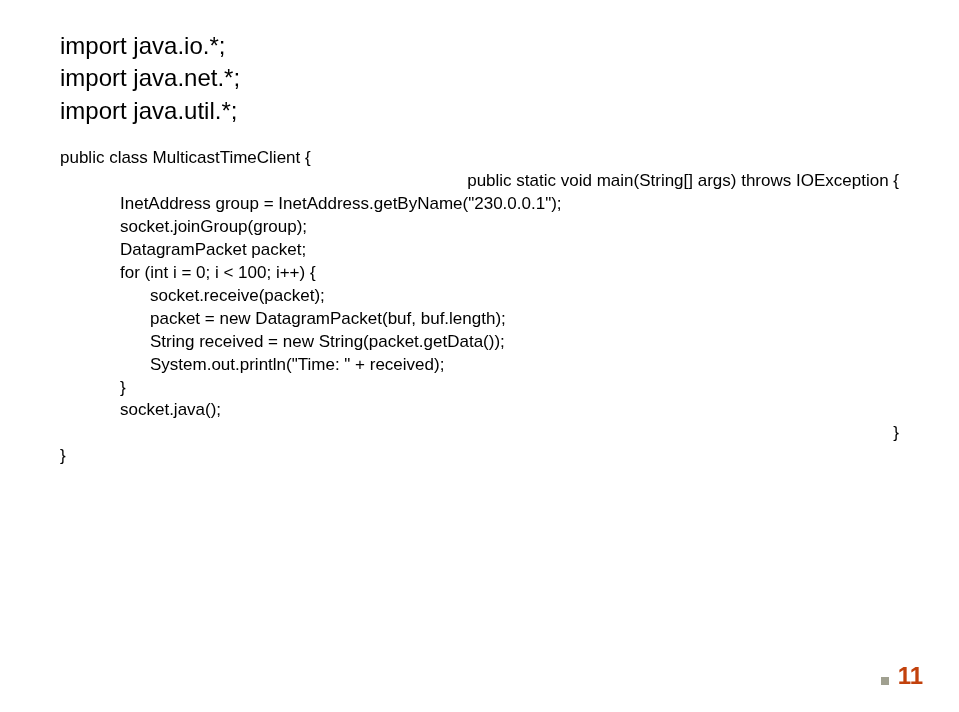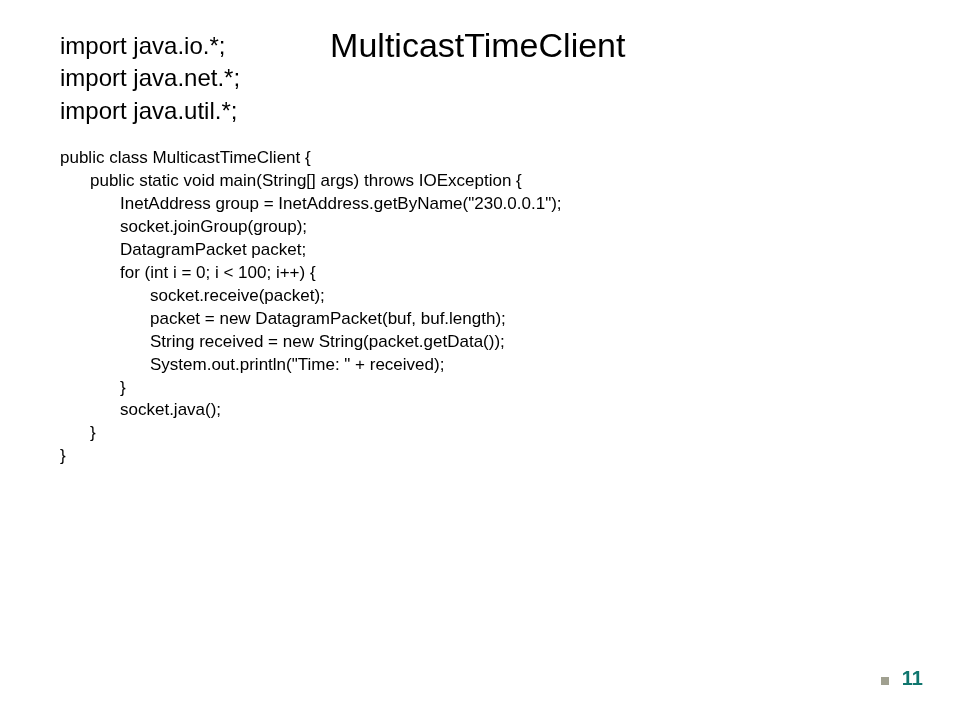--- a/index.html
+++ b/index.html
@@ -30,31 +30,31 @@
   .title {
     font-size: 34px;
     margin-left: 90px;
     margin-top: -4px;
   }
   .code {
     font-size: 17px;
     line-height: 1.35;
     margin-top: 20px;
   }
-  .indent1 { padding-left: 30px; }
+  .indent1 { padding-left: 30px; text-align: right; }
   .indent2 { padding-left: 60px; }
   .indent3 { padding-left: 90px; }
   .pagenum {
     position: absolute;
     right: 36px;
     bottom: 22px;
     font-family: Arial, sans-serif;
-    font-size: 20px;
+    font-size: 24px;
     font-weight: bold;
-    color: #0f766e;
+    color: #c2410c;
   }
   .bullet {
     position: absolute;
     right: 70px;
     bottom: 27px;
     width: 8px;
     height: 8px;
     background: #a0a090;
   }
 </style>
@@ -62,21 +62,20 @@
 <body>
 
 <div class="slide">
 
   <div class="header-row">
     <div class="imports">
       <div>import java.io.*;</div>
       <div>import java.net.*;</div>
       <div>import java.util.*;</div>
     </div>
-    <div class="title">MulticastTimeClient</div>
   </div>
 
   <div class="code">
     <div>public class MulticastTimeClient {</div>
     <div class="indent1">public static void main(String[] args) throws IOException {</div>
     <div class="indent2">InetAddress group = InetAddress.getByName("230.0.0.1");</div>
     <div class="indent2">socket.joinGroup(group);</div>
     <div class="indent2">DatagramPacket packet;</div>
     <div class="indent2">for (int i = 0; i &lt; 100; i++) {</div>
     <div class="indent3">socket.receive(packet);</div>

